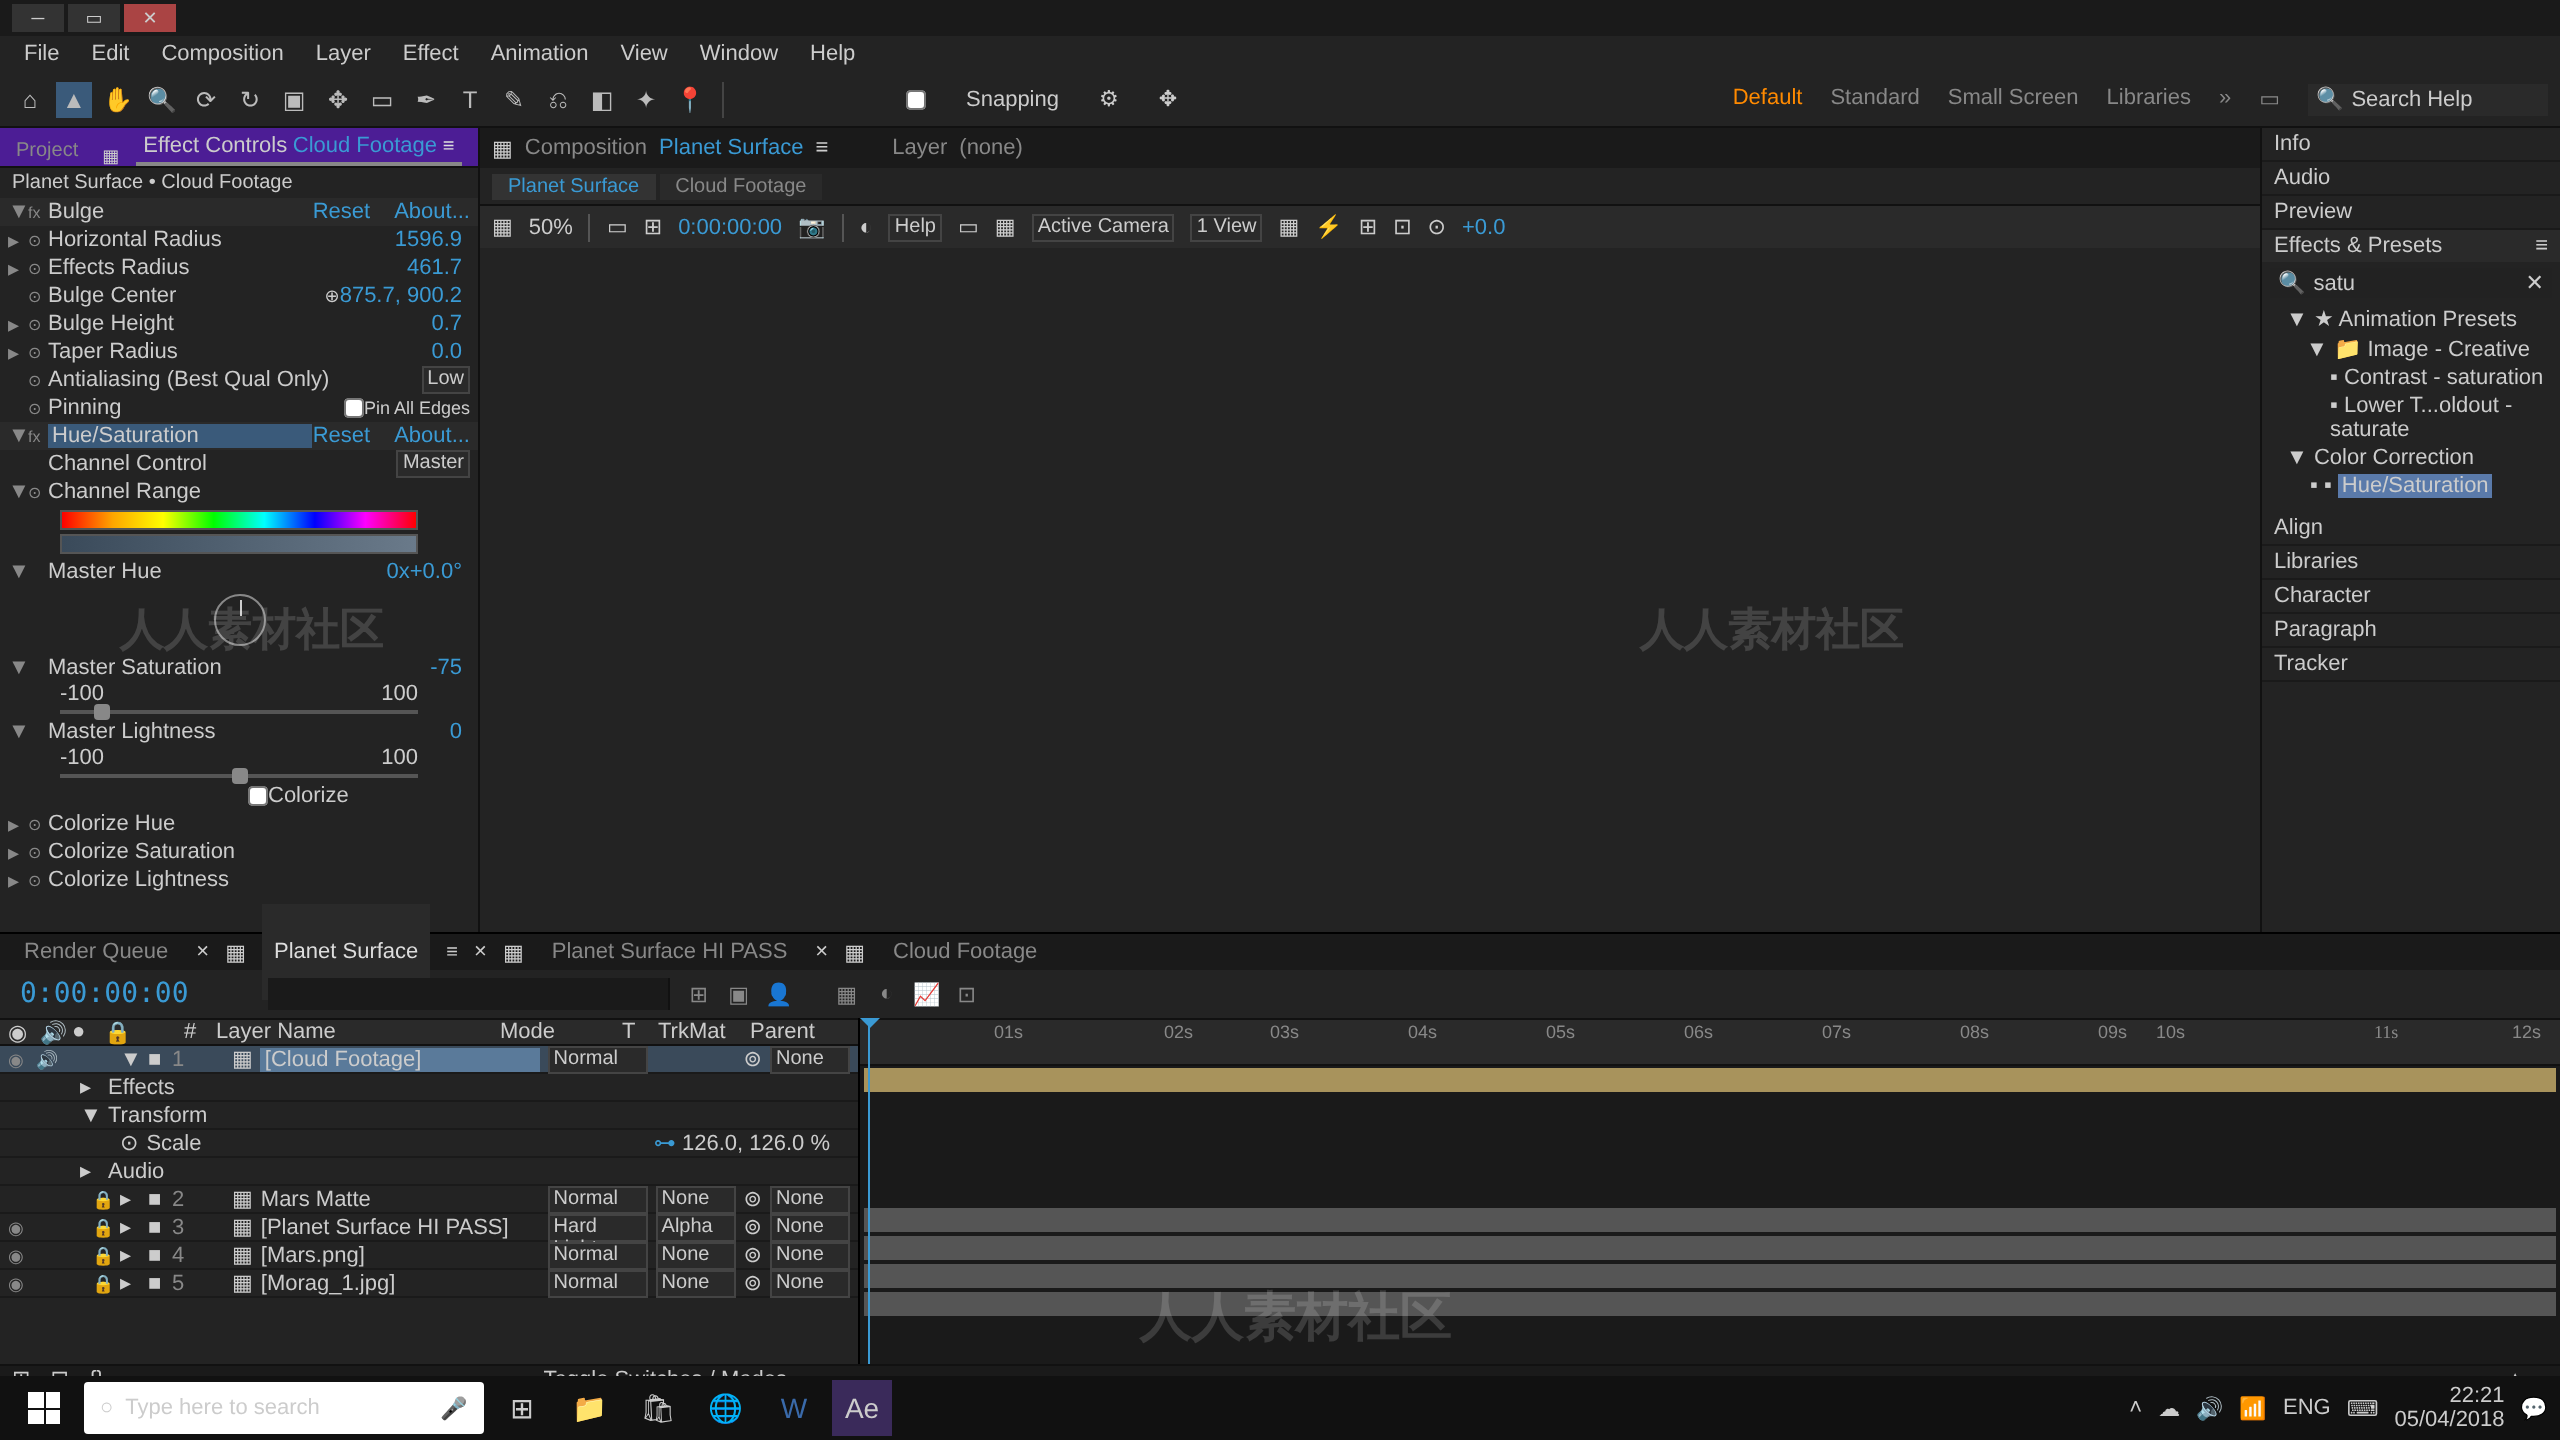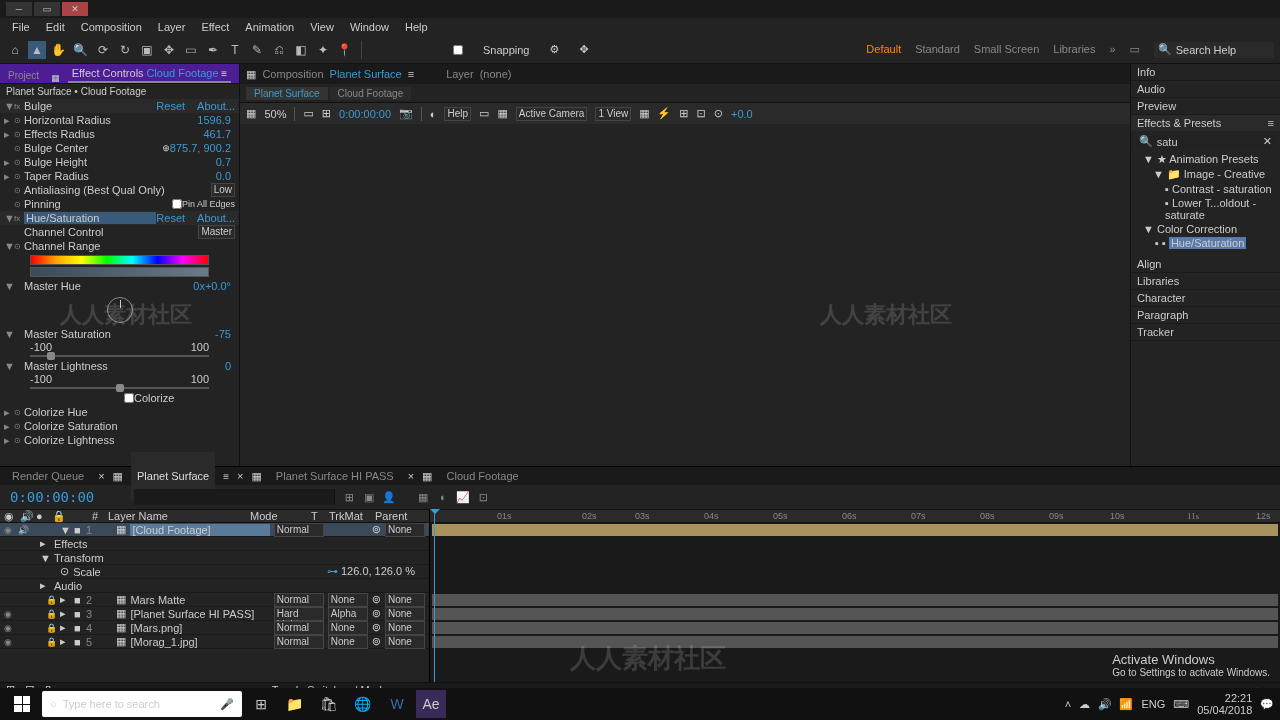--- a/index.html
+++ b/index.html
@@ -96,21 +96,21 @@
 .layer-row .num { width:12px; color:#888; }
 .layer-row .lname { flex:1; }
 .layer-row .lname.bracket { color:#ccc; }
 .layer-row .mode { width:50px; }
 .layer-row .trk { width:40px; }
 .layer-row .par { width:40px; }
 .layer-sub { padding-left: 40px; color:#aaa; }
 .scale-val { color:#3a9ad4; margin-left:auto; margin-right:10px; }
 
 .tl-right { flex:1; background:#1a1a1a; position:relative; }
-.ruler { height:14px; background:#2a2a2a; border-bottom:1px solid #111; border-top:1px solid #111; position:relative; }
+.ruler { height:24px; background:#2a2a2a; border-bottom:1px solid #111; border-top:1px solid #111; position:relative; }
 .ruler .tick { position:absolute; font-size:9px; color:#888; top:1px; }
 .playhead { position:absolute; left:4px; top:0; bottom:0; width:1px; background:#3a9ad4; z-index:5; }
 .playhead::before { content:""; position:absolute; top:0; left:-4px; border:5px solid transparent; border-top-color:#3a9ad4; }
 .track-row { height:14px; border-bottom:1px solid #1a1a1a; position:relative; }
 .bar { position:absolute; top:1px; height:12px; background:#a8935c; left:2px; right:2px; }
 .bar.sub { background:#555; }
 
 .activate { position:absolute; right:10px; bottom:4px; color:#666; text-align:left; }
 .activate .at1 { font-size:13px; }
 .activate .at2 { font-size:10px; }
@@ -554,21 +554,21 @@
       <div class="ruler">
         <span class="tick" style="left:67px;">01s</span>
         <span class="tick" style="left:152px;">02s</span>
         <span class="tick" style="left:205px;">03s</span>
         <span class="tick" style="left:274px;">04s</span>
         <span class="tick" style="left:343px;">05s</span>
         <span class="tick" style="left:412px;">06s</span>
         <span class="tick" style="left:481px;">07s</span>
         <span class="tick" style="left:550px;">08s</span>
         <span class="tick" style="left:619px;">09s</span>
-        <span class="tick" style="left:680px;">10s</span>
+        <span class="tick" style="left:648px;">10s</span>
         <span class="tick" style="left:757px;font-family:Liberation Serif, serif;">11s</span>
         <span class="tick" style="left:826px;">12s</span>
       </div>
       <div class="playhead"></div>
       <div class="track-row">
           <div class="bar"></div>
         </div>
       <div class="track-row"></div>
       <div class="track-row"></div>
       <div class="track-row"></div>
@@ -578,24 +578,20 @@
         </div>
       <div class="track-row">
           <div class="bar sub"></div>
         </div>
       <div class="track-row">
           <div class="bar sub"></div>
         </div>
       <div class="track-row">
           <div class="bar sub"></div>
         </div>
-      <div class="activate">
-        <div class="at1">Activate Windows</div>
-        <div class="at2">Go to Settings to activate Windows.</div>
-      </div>
     </div>
   </div>
 
   <div class="toggle-bar">
     <span>⊞</span>
     <span>⊡</span>
     <span>{}</span>
     <span style="flex:0 0 200px;"></span>
     <span>Toggle Switches / Modes</span>
     <span style="flex:1;"></span>

